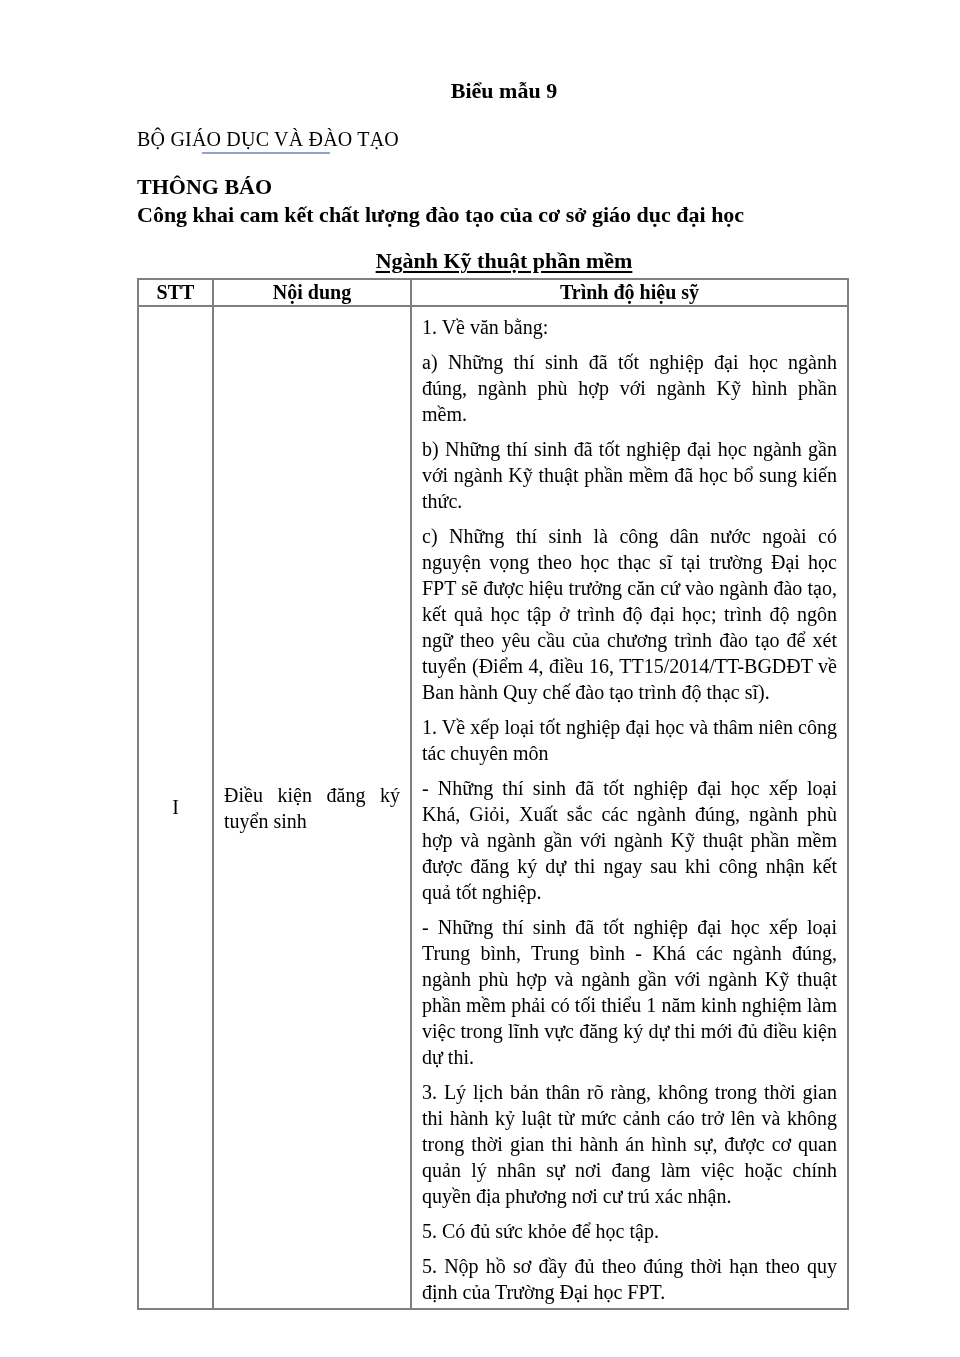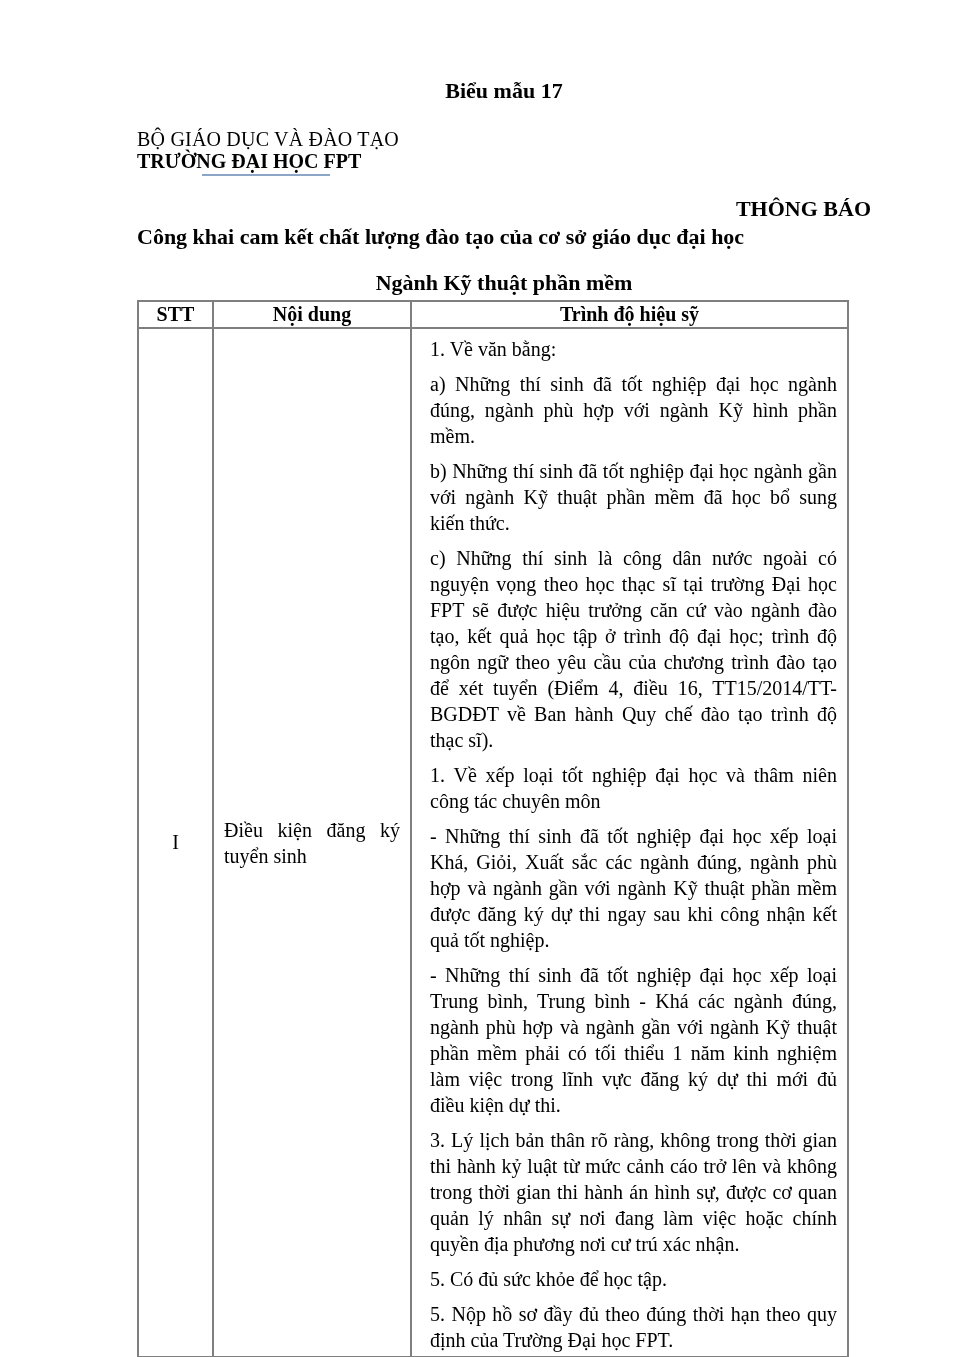--- a/index.html
+++ b/index.html
@@ -34,40 +34,40 @@
   .org-block .university { font-weight: bold; }
   .org-underline {
     width: 128px;
     height: 2px;
     background: #8ba6c7;
     margin: 2px auto 0;
   }
 
   .doc-title {
     margin-top: 19px;
-    text-align: right;
+    text-align: left;
     font-weight: bold;
     font-size: 22px;
     line-height: 28px;
   }
   .doc-subtitle {
     text-align: left;
     font-weight: bold;
     font-size: 22px;
     line-height: 28px;
   }
 
   .section-title {
     margin-top: 18px;
     text-align: center;
     font-weight: bold;
     font-size: 22px;
     line-height: 28px;
   }
-  .section-title span { text-underline-offset: 3px; margin-top: 12px; }
+  .section-title span { text-decoration: underline; text-underline-offset: 3px; margin-top: 12px; }
 
   table.main {
     margin-top: 3px;
     border-collapse: collapse;
     table-layout: fixed;
     width: 710px;
     font-size: 20px;
   }
   table.main th, table.main td {
     border: 2px solid #7f7f7f;
@@ -96,34 +96,33 @@
     padding: 2px 10px;
     text-align: justify;
     line-height: 26px;
   }
   td.detail-cell {
     vertical-align: top;
     padding: 7px 10px 3px 10px;
     text-align: justify;
     line-height: 26px;
   }
-  td.detail-cell p { margin: 0 0 9px 8px; }
+  td.detail-cell p { margin: 0 0 9px 0; }
   td.detail-cell p:last-child { margin-bottom: 0; }
 </style>
 </head>
 <body>
 
 <div class="page">
   <div class="content">
 
-    <div class="form-label">Biểu mẫu 17</div>
+    <div class="form-label">Biểu mẫu 9</div>
 
     <div class="org-block">
       <div class="ministry">BỘ GIÁO DỤC VÀ ĐÀO TẠO</div>
-      <div class="university">TRƯỜNG ĐẠI HỌC FPT</div>
       <div class="org-underline"></div>
     </div>
 
     <div class="doc-title">THÔNG BÁO</div>
     <div class="doc-subtitle">Công khai cam kết chất lượng đào tạo của cơ sở giáo dục đại học</div>
 
     <div class="section-title">
       <span>Ngành Kỹ thuật phần mềm</span>
     </div>
 

